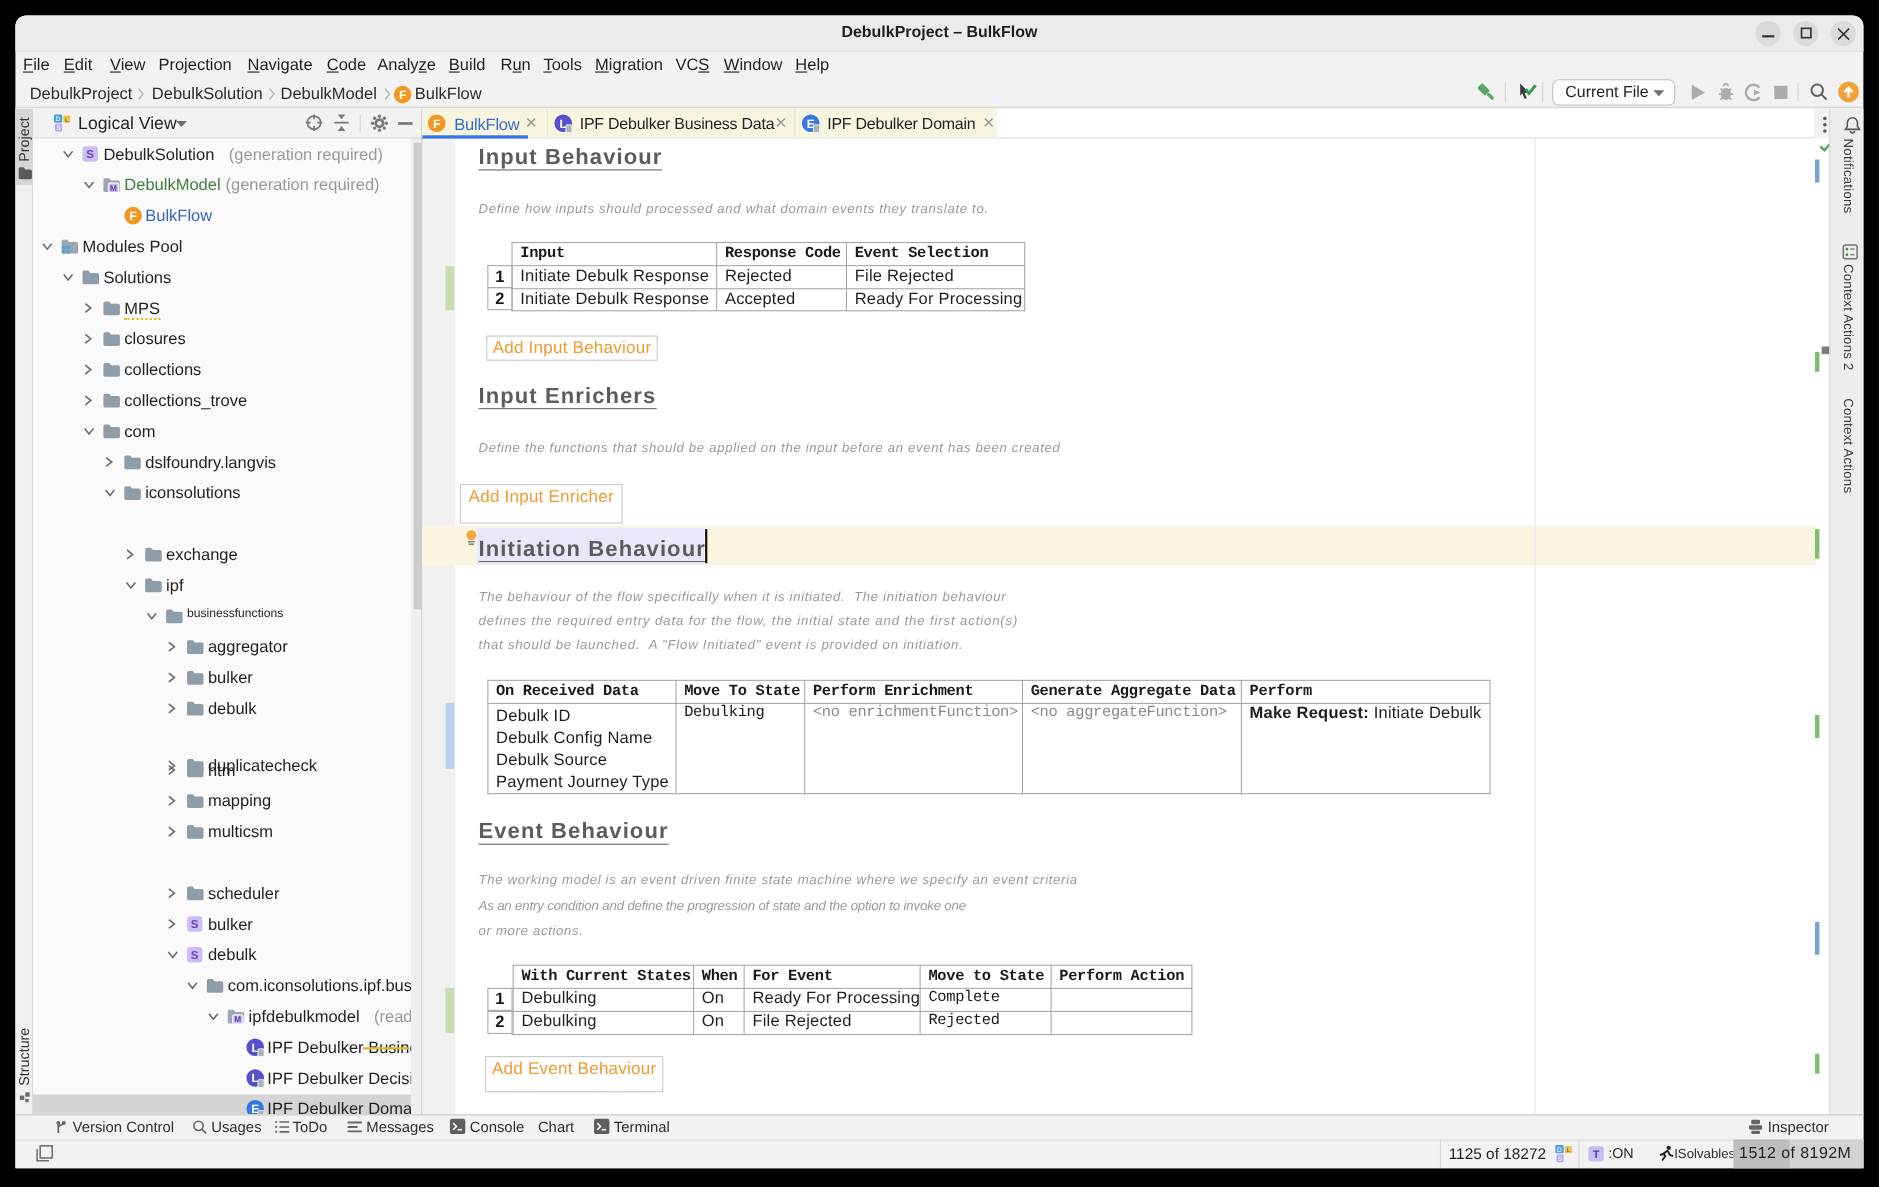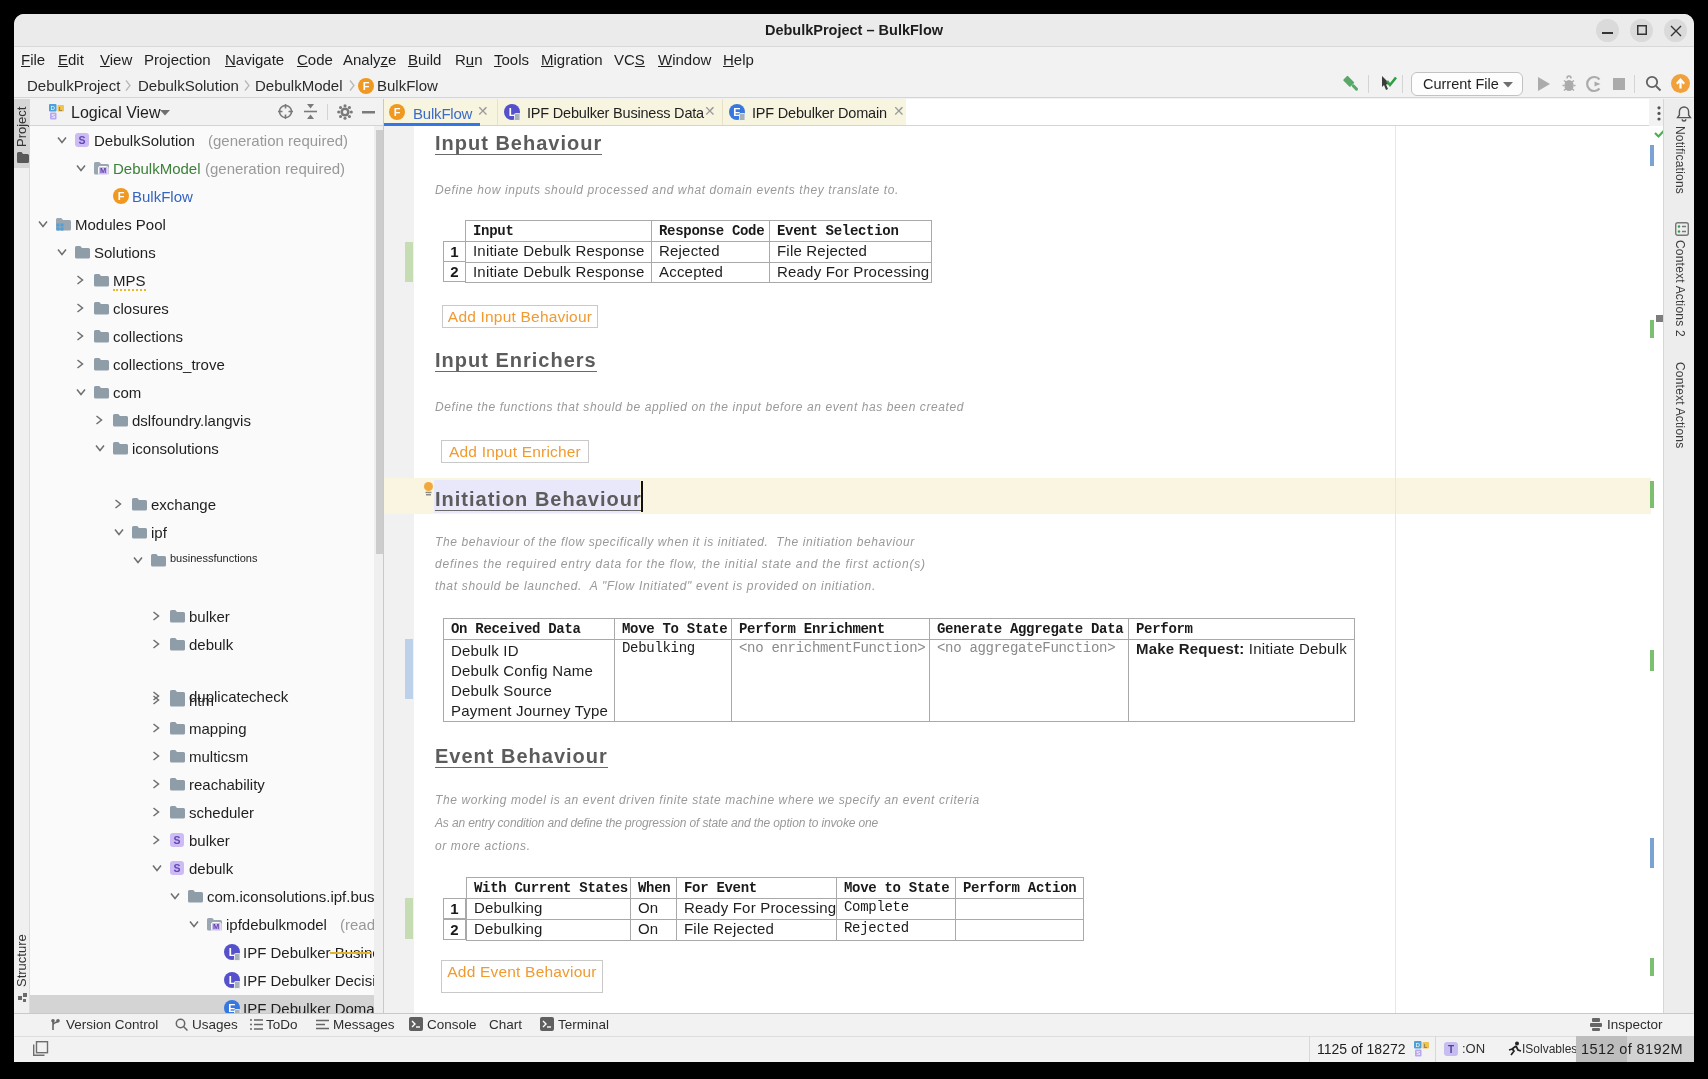--- a/index.html
+++ b/index.html
@@ -296,20 +296,29 @@
     </div>
     <div class="abs" style="top:420px;left:0;height:28px;width:344px;">
       <svg style="left:103px;top:10px" width="10" height="8">
         <path d="M1 1.5 L5 6.5 L9 1.5" stroke="#6e6e6e" stroke-width="1.5" fill="none"></path>
       </svg>
       <svg style="left:121px;top:8px" width="15" height="12.5">
         <path d="M0 1.5 a1.5 1.5 0 0 1 1.5 -1.5 h3.8 l1.7 2.1 h6.5 a1.5 1.5 0 0 1 1.5 1.5 v7.4 a1.5 1.5 0 0 1 -1.5 1.5 h-12 a1.5 1.5 0 0 1 -1.5 -1.5 Z" fill="#8f9da8"></path>
       </svg>
       <span style="position:absolute;left:140px;top:5.5px;font-size:11px;color:#1f1f1f;white-space:nowrap;">businessfunctions</span>
     </div>
+    <div class="abs" style="top:448px;left:0;height:28px;width:344px;">
+      <svg style="left:122px;top:9px" width="8" height="10">
+        <path d="M1.5 1 L6.5 5 L1.5 9" stroke="#6e6e6e" stroke-width="1.5" fill="none"></path>
+      </svg>
+      <svg style="left:140px;top:8px" width="15" height="12.5">
+        <path d="M0 1.5 a1.5 1.5 0 0 1 1.5 -1.5 h3.8 l1.7 2.1 h6.5 a1.5 1.5 0 0 1 1.5 1.5 v7.4 a1.5 1.5 0 0 1 -1.5 1.5 h-12 a1.5 1.5 0 0 1 -1.5 -1.5 Z" fill="#8f9da8"></path>
+      </svg>
+      <span style="position:absolute;left:159px;top:5.5px;font-size:15px;color:#1f1f1f;white-space:nowrap;">aggregator</span>
+    </div>
     <div class="abs" style="top:476px;left:0;height:28px;width:344px;">
       <svg style="left:122px;top:9px" width="8" height="10">
         <path d="M1.5 1 L6.5 5 L1.5 9" stroke="#6e6e6e" stroke-width="1.5" fill="none"></path>
       </svg>
       <svg style="left:140px;top:8px" width="15" height="12.5">
         <path d="M0 1.5 a1.5 1.5 0 0 1 1.5 -1.5 h3.8 l1.7 2.1 h6.5 a1.5 1.5 0 0 1 1.5 1.5 v7.4 a1.5 1.5 0 0 1 -1.5 1.5 h-12 a1.5 1.5 0 0 1 -1.5 -1.5 Z" fill="#8f9da8"></path>
       </svg>
       <span style="position:absolute;left:159px;top:5.5px;font-size:15px;color:#1f1f1f;white-space:nowrap;">bulker</span>
     </div>
     <div class="abs" style="top:504px;left:0;height:28px;width:344px;">
@@ -349,29 +358,20 @@
       <span style="position:absolute;left:159px;top:5.5px;font-size:15px;color:#1f1f1f;white-space:nowrap;">mapping</span>
     </div>
     <div class="abs" style="top:616px;left:0;height:28px;width:344px;">
       <svg style="left:122px;top:9px" width="8" height="10">
         <path d="M1.5 1 L6.5 5 L1.5 9" stroke="#6e6e6e" stroke-width="1.5" fill="none"></path>
       </svg>
       <svg style="left:140px;top:8px" width="15" height="12.5">
         <path d="M0 1.5 a1.5 1.5 0 0 1 1.5 -1.5 h3.8 l1.7 2.1 h6.5 a1.5 1.5 0 0 1 1.5 1.5 v7.4 a1.5 1.5 0 0 1 -1.5 1.5 h-12 a1.5 1.5 0 0 1 -1.5 -1.5 Z" fill="#8f9da8"></path>
       </svg>
       <span style="position:absolute;left:159px;top:5.5px;font-size:15px;color:#1f1f1f;white-space:nowrap;">multicsm</span>
-    </div>
-    <div class="abs" style="top:644px;left:0;height:28px;width:344px;">
-      <svg style="left:122px;top:9px" width="8" height="10">
-        <path d="M1.5 1 L6.5 5 L1.5 9" stroke="#6e6e6e" stroke-width="1.5" fill="none"></path>
-      </svg>
-      <svg style="left:140px;top:8px" width="15" height="12.5">
-        <path d="M0 1.5 a1.5 1.5 0 0 1 1.5 -1.5 h3.8 l1.7 2.1 h6.5 a1.5 1.5 0 0 1 1.5 1.5 v7.4 a1.5 1.5 0 0 1 -1.5 1.5 h-12 a1.5 1.5 0 0 1 -1.5 -1.5 Z" fill="#8f9da8"></path>
-      </svg>
-      <span style="position:absolute;left:159px;top:5.5px;font-size:15px;color:#1f1f1f;white-space:nowrap;">reachability</span>
     </div>
     <div class="abs" style="top:672px;left:0;height:28px;width:344px;">
       <svg style="left:122px;top:9px" width="8" height="10">
         <path d="M1.5 1 L6.5 5 L1.5 9" stroke="#6e6e6e" stroke-width="1.5" fill="none"></path>
       </svg>
       <svg style="left:140px;top:8px" width="15" height="12.5">
         <path d="M0 1.5 a1.5 1.5 0 0 1 1.5 -1.5 h3.8 l1.7 2.1 h6.5 a1.5 1.5 0 0 1 1.5 1.5 v7.4 a1.5 1.5 0 0 1 -1.5 1.5 h-12 a1.5 1.5 0 0 1 -1.5 -1.5 Z" fill="#8f9da8"></path>
       </svg>
       <span style="position:absolute;left:159px;top:5.5px;font-size:15px;color:#1f1f1f;white-space:nowrap;">scheduler</span>
     </div>
@@ -506,21 +506,21 @@
         <td class="sans">Accepted</td>
         <td class="sans">Ready For Processing</td>
       </tr>
 </tbody>
   </table>
 <div class="num" style="left:443px;top:241px;width:23px;height:21px;line-height:20px">1</div>
 <div class="num" style="left:443px;top:261px;width:23px;height:21px;line-height:20px">2</div>
 <div class="btn" style="left:442px;top:305px;width:156px;height:23px;line-height:21px">Add Input Behaviour</div>
 <div class="h1" style="left:435px;top:350px">Input Enrichers</div>
 <div class="it" style="left:435px;top:398px">Define the functions that should be applied on the input before an event has been created</div>
-<div class="btn" style="left:441px;top:440px;width:148px;height:23px;line-height:21px">Add Input Enricher</div>
+<div class="btn" style="left:418px;top:440px;width:148px;height:36px;line-height:21px">Add Input Enricher</div>
 <div class="abs" style="left:434px;top:480px;width:206px;height:33px;background:#e9e7fa"></div>
 <svg style="left:423px;top:482px" width="12" height="14">
     <circle cx="5.5" cy="4.5" r="4.5" fill="#f0a93c"></circle>
     <rect x="2.5" y="9.7" width="6" height="1.5" fill="#8a8a8a"></rect>
     <rect x="3" y="12" width="5" height="1.5" fill="#8a8a8a"></rect>
   </svg>
 <div class="h1" style="left:435px;top:489px">Initiation Behaviour</div>
 <div class="abs" style="left:641px;top:481px;width:2px;height:31px;background:#111"></div>
 <div class="it" style="left:435px;top:533px">The behaviour of the flow specifically when it is initiated.&nbsp; The initiation behaviour</div>
 <div class="it" style="left:435px;top:555px;letter-spacing:0.78px">defines the required entry data for the flow, the initial state and the first action(s)</div>

